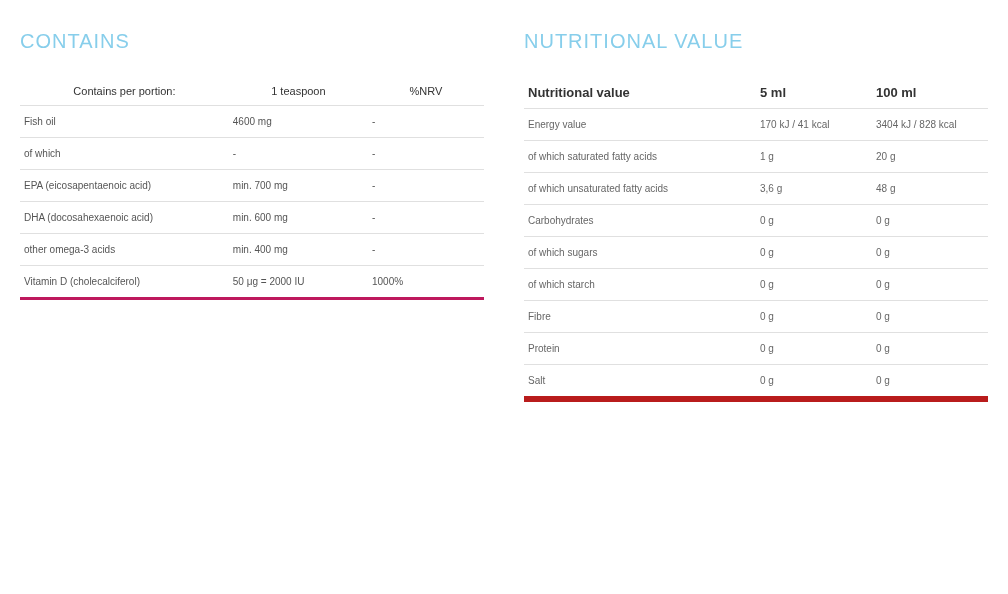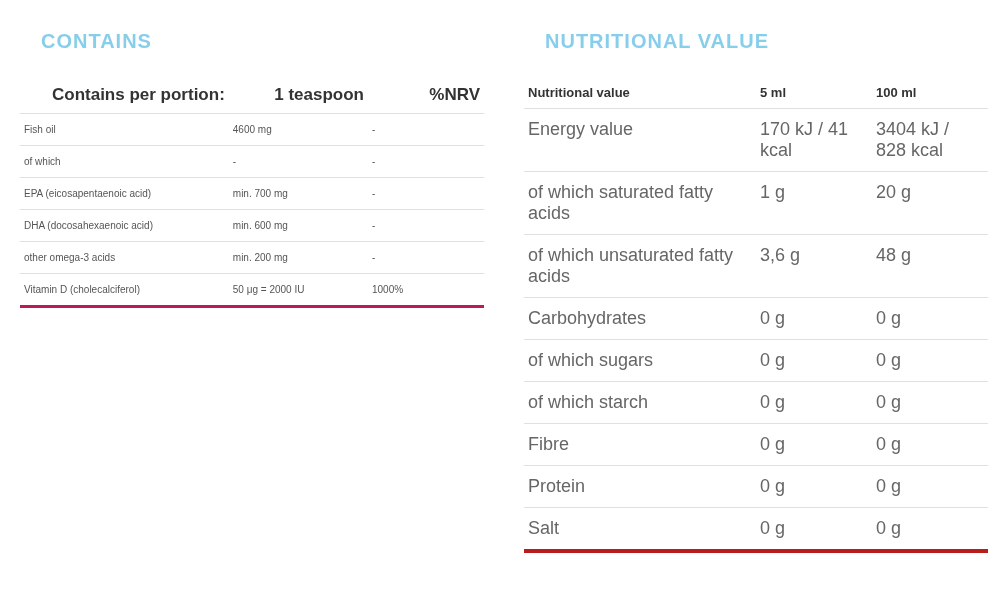--- a/index.html
+++ b/index.html
@@ -18,37 +18,36 @@
     .left-panel {
       flex: 1;
       min-width: 420px;
     }
     .right-panel {
       flex: 1;
       min-width: 420px;
     }
     h2.section-title {
       font-size: 20px;
-      font-weight: bold;
+      font-weight: normal;
       color: #87CEEB;
       letter-spacing: 1px;
       margin-bottom: 24px;
       text-transform: uppercase;
-      margin-left: 21px;
     }
     .contains-table {
       width: 100%;
       border-collapse: collapse;
     }
     .contains-table thead tr th {
-      font-weight: bold;
+      font-weight: normal;
       color: #333;
       padding: 8px 4px;
-      text-align: right;
-      font-size: 17px;
+      text-align: center;
+      font-size: 11px;
     }
     .contains-table tbody tr td {
       padding: 10px 4px;
       border-top: 1px solid #e0e0e0;
       vertical-align: top;
       color: #555;
       font-size: 10px;
     }
     .contains-table tbody tr:last-child td {
       border-bottom: 3px solid #be185d;
@@ -62,24 +61,24 @@
       color: #333;
       padding: 8px 4px;
       text-align: left;
       font-size: 13px;
     }
     .nutri-table tbody tr td {
       padding: 10px 4px;
       border-top: 1px solid #e0e0e0;
       vertical-align: top;
       color: #666;
-      font-size: 18px;
+      font-size: 10px;
     }
     .nutri-table tbody tr:last-child td {
-      border-bottom: 4px solid #b91c1c;
+      border-bottom: 6px solid #b91c1c;
     }
     .col-name { width: 45%; }
     .col-portion { width: 30%; }
     .col-nrv { width: 25%; }
     .nutri-col-name { width: 50%; }
     .nutri-col-5ml { width: 25%; }
     .nutri-col-100ml { width: 25%; }
   </style>
 </head>
 <body>
@@ -112,21 +111,21 @@
       <td>min. 700 mg</td>
       <td>-</td>
     </tr>
           <tr>
       <td>DHA (docosahexaenoic acid)</td>
       <td>min. 600 mg</td>
       <td>-</td>
     </tr>
           <tr>
       <td>other omega-3 acids</td>
-      <td>min. 200 mg</td>
+      <td>min. 400 mg</td>
       <td>-</td>
     </tr>
           <tr>
       <td>Vitamin D (cholecalciferol)</td>
       <td>50 μg = 2000 IU</td>
       <td>1000%</td>
     </tr>
         </tbody>
     </table>
   </div>

